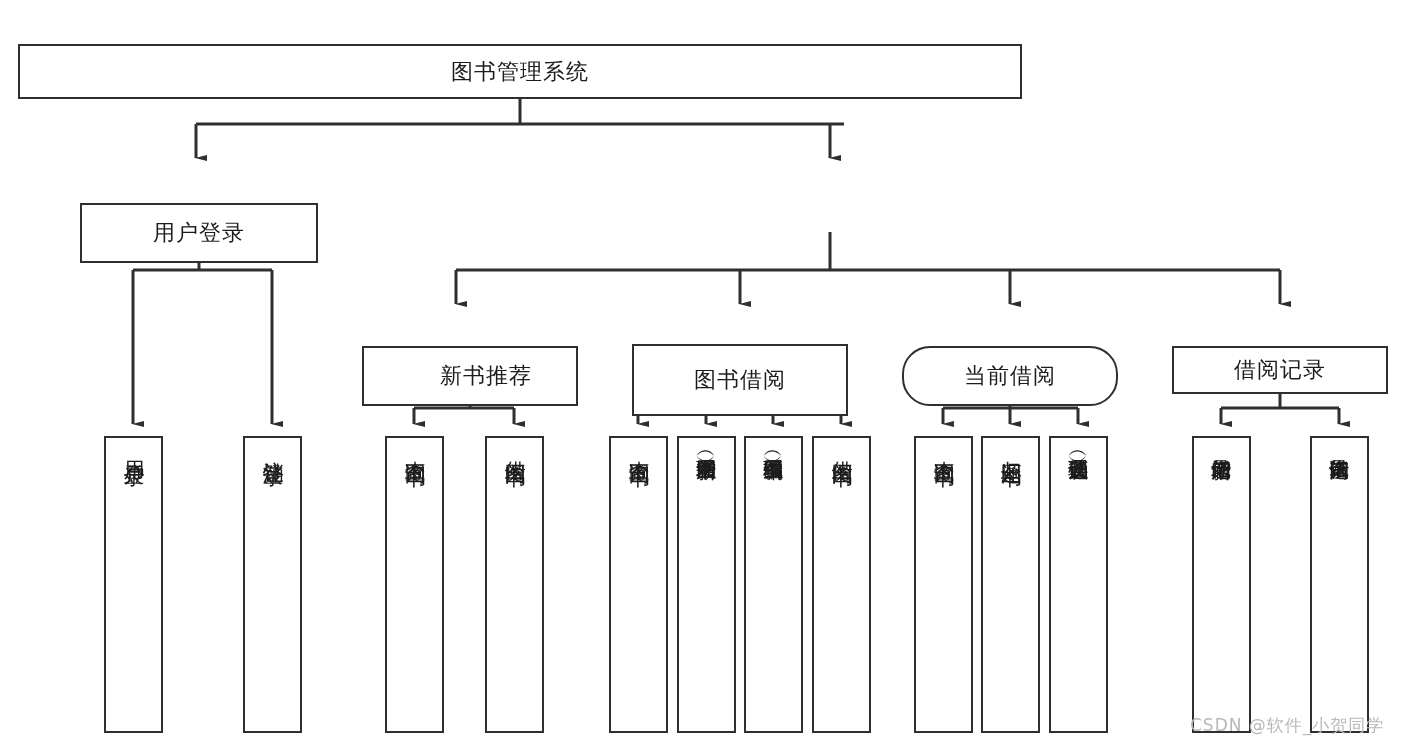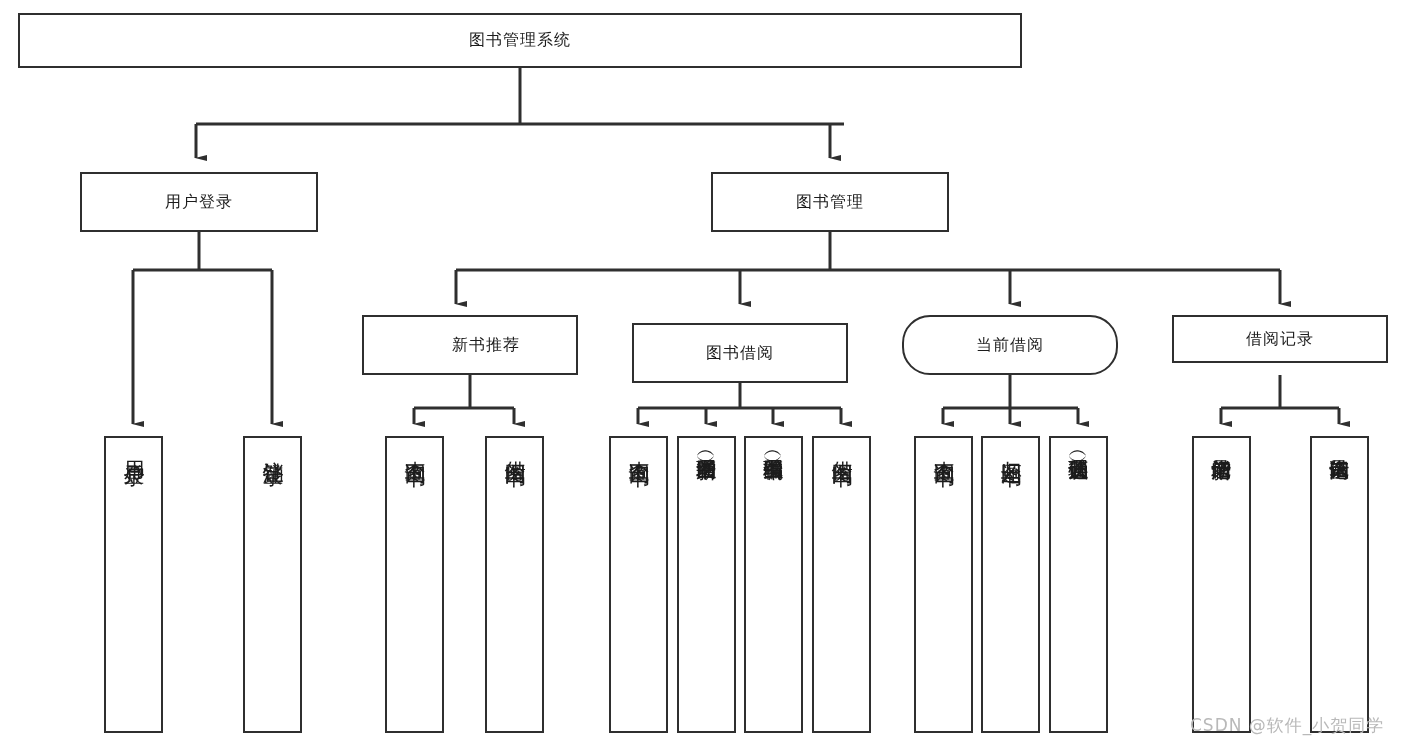--- a/index.html
+++ b/index.html
@@ -29,22 +29,23 @@
     position: absolute;
     box-sizing: border-box;
     border: 2px solid #2f2f2f;
     background: #ffffff;
     display: flex;
     align-items: center;
     justify-content: center;
     color: #1c1c1c;
   }
   .node.horiz {
-    font-size: 16px;
+    font-size: 22px;
     letter-spacing: 1px;
+    margin-top: 31px;
   }
   .node.vert {
     align-items: flex-start;
     justify-content: center;
     padding-top: 6px;
   }
   .vlabel {
     writing-mode: vertical-rl;
     text-orientation: upright;
     font-size: 21px;
@@ -119,28 +120,25 @@
     </g>
   </svg>
 
   <div class="node horiz" style="left:18px; top:13px; width:1004px; height:55px;">
     <span>图书管理系统</span>
   </div>
 
   <div class="node horiz" style="left:80px; top:172px; width:238px; height:60px;">
     <span>用户登录</span>
   </div>
-  <div class="node horiz" style="left:711px; top:172px; width:238px; height:60px;">
-    <span>图书管理</span>
-  </div>
 
   <div class="node horiz" style="left:362px; top:315px; width:216px; height:60px;padding-left:32px;">
     <span>新书推荐</span>
   </div>
-  <div class="node horiz" style="left:632px; top:323px; width:216px; height:60px;">
+  <div class="node horiz" style="left:632px; top:313px; width:216px; height:72px;">
     <span>图书借阅</span>
   </div>
   <div class="node horiz" style="left:902px; top:315px; width:216px; height:60px;border-radius:28px;">
     <span>当前借阅</span>
   </div>
   <div class="node horiz" style="left:1172px; top:315px; width:216px; height:48px;">
     <span>借阅记录</span>
   </div>
 
   <div class="node vert" style="left:104px; top:436px; width:59px; height:297px;">

